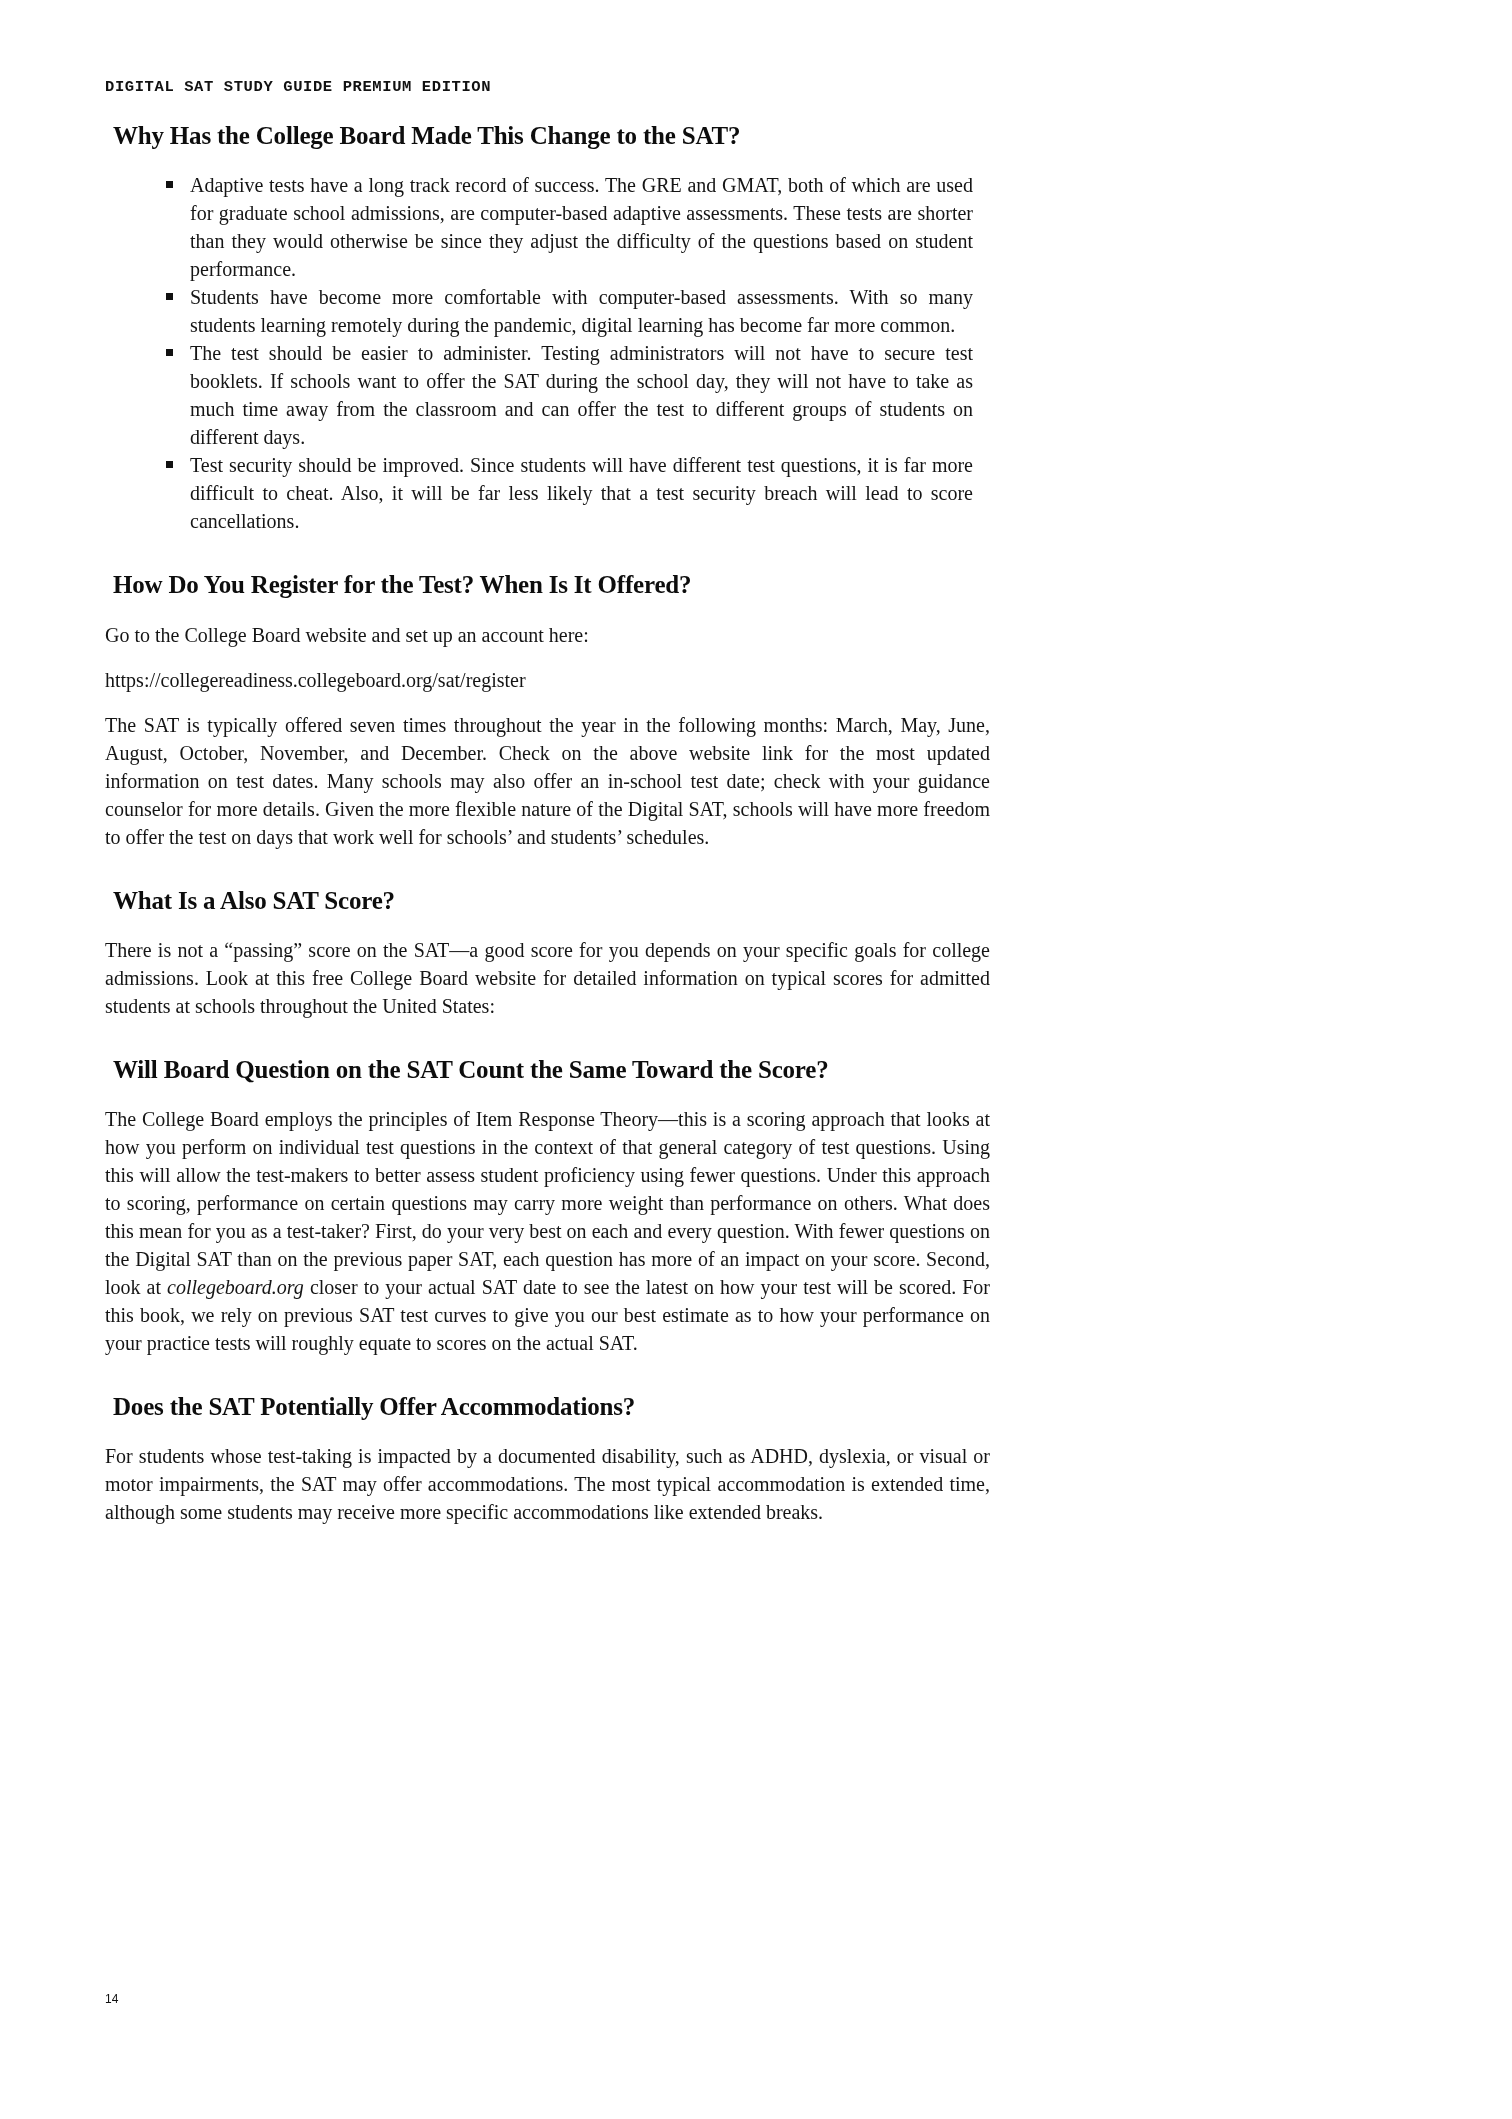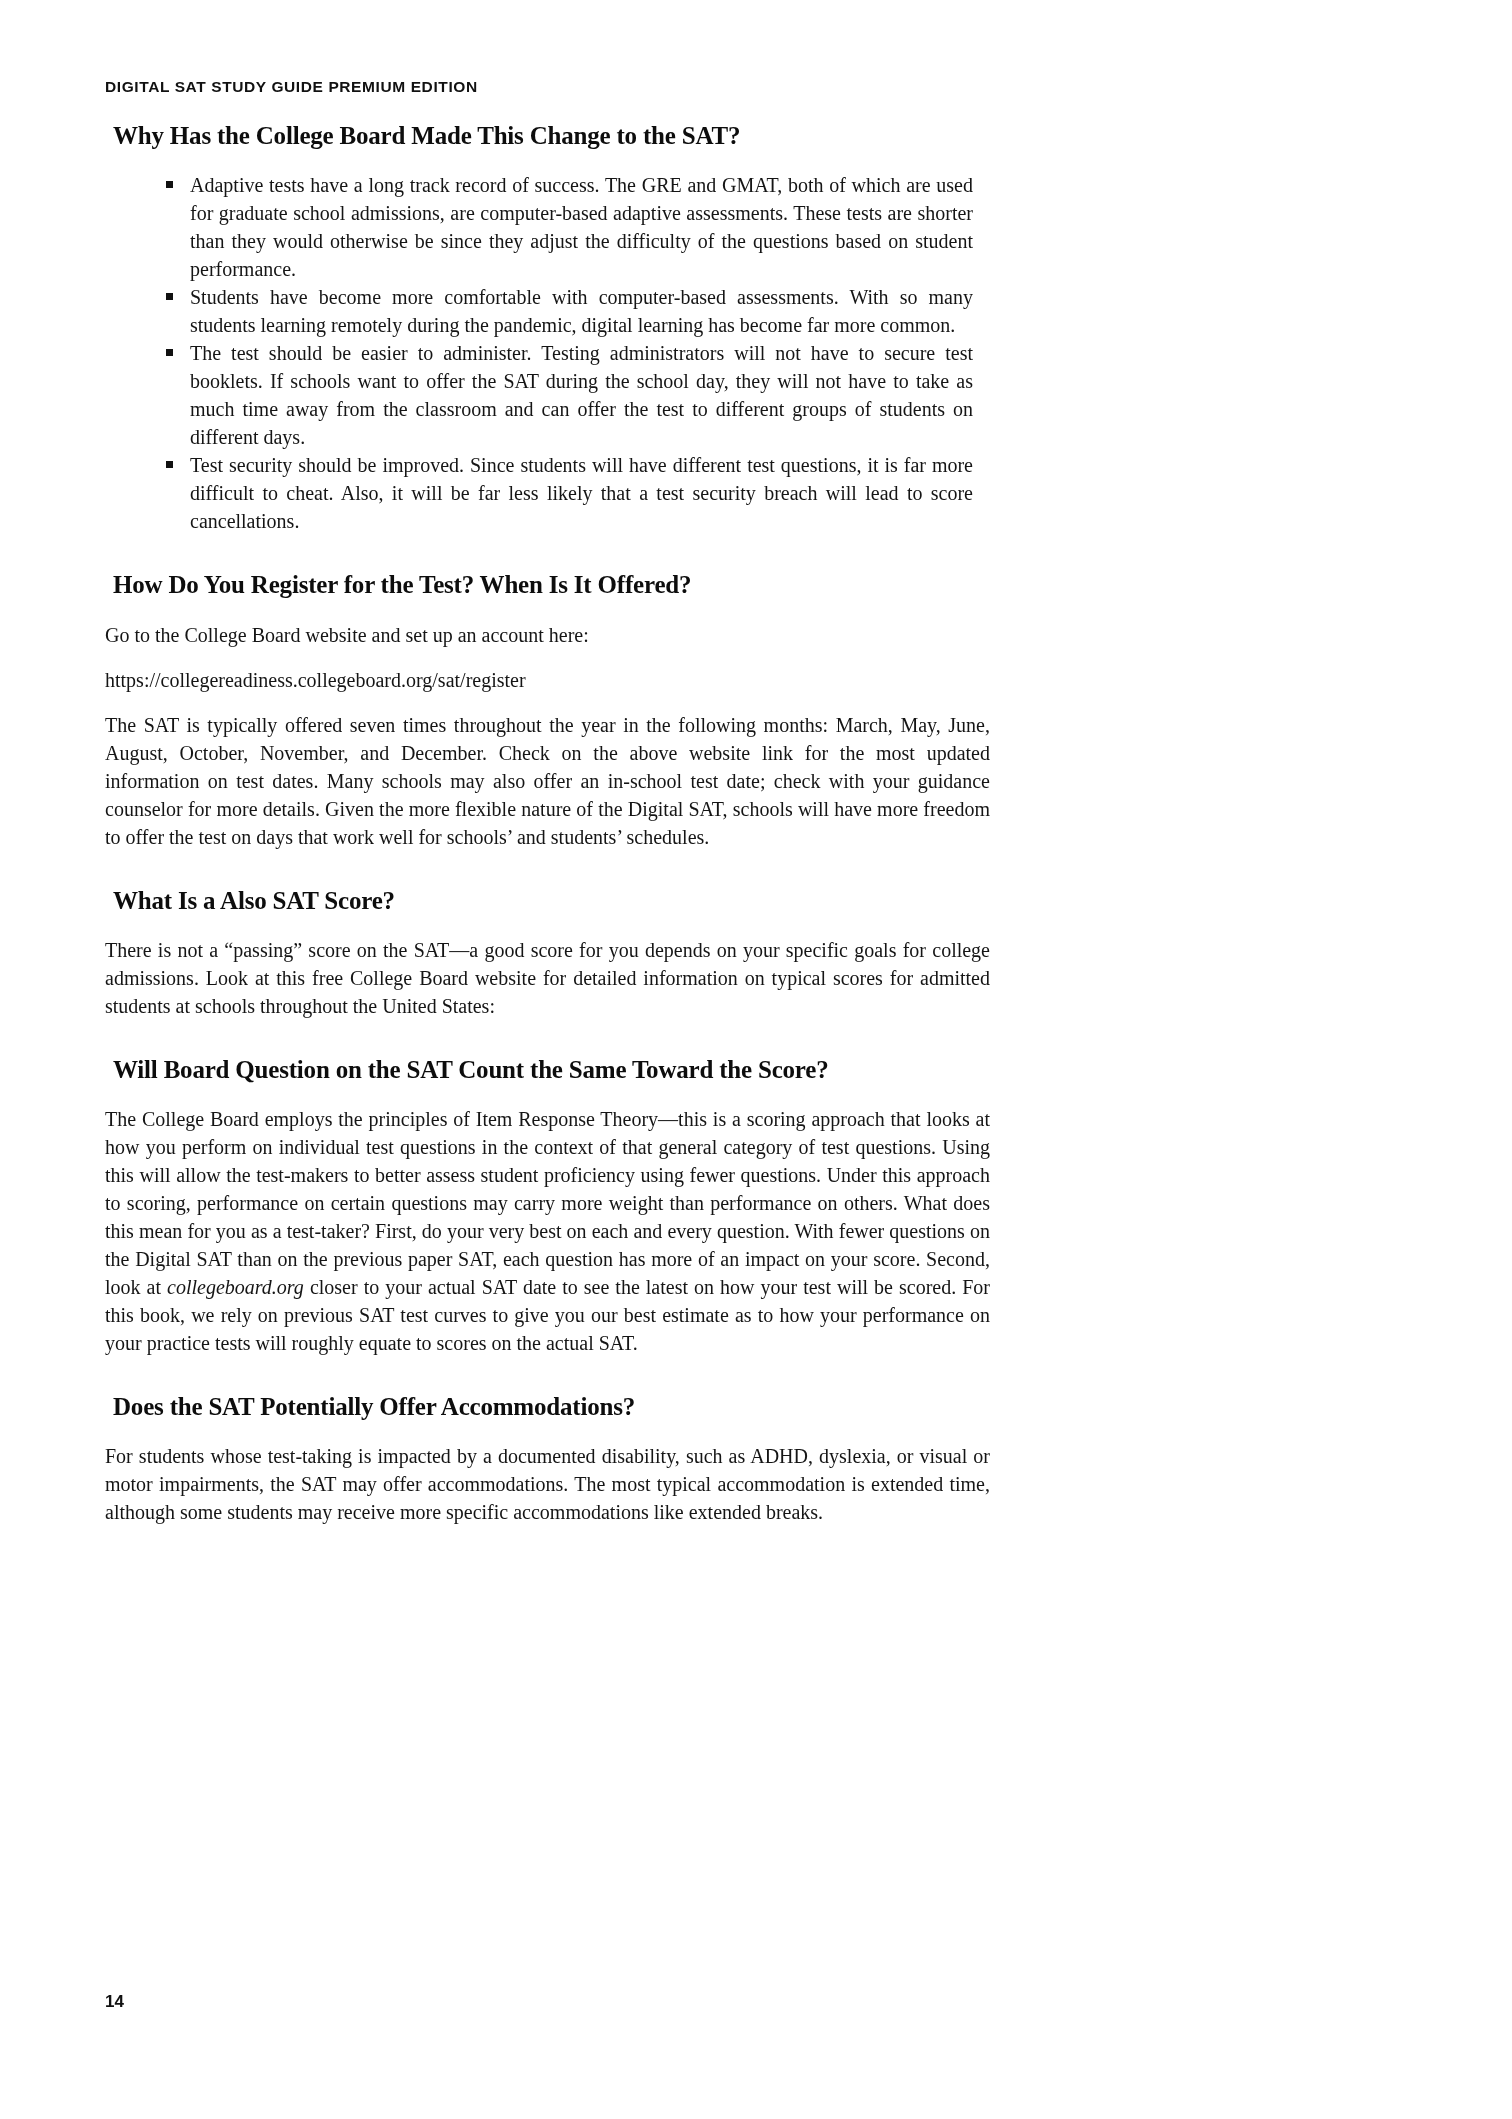--- a/index.html
+++ b/index.html
@@ -12,21 +12,21 @@
     font-family: "Liberation Serif", serif;
     color: #151515;
   }
   .page {
     position: absolute;
     left: 105px;
     top: 78px;
     width: 885px;
   }
   .running-head {
-    font-family: Liberation Sans, sans-serif;
+    font-family: Liberation Mono, monospace;
     font-weight: 700;
     font-size: 15.5px;
     letter-spacing: 0.6px;
     color: #111;
     margin: 0 0 6px 0;
   }
   .heading {
     font-family: Liberation Serif, serif;
     font-weight: 700;
     font-size: 25px;
@@ -60,22 +60,22 @@
     width: 7px;
     height: 7px;
     background: #111;
   }
   .inline-italic { font-style: italic; }
   .page-number {
     position: absolute;
     left: 105px;
     top: 1992px;
     font-family: "Liberation Sans", sans-serif;
-    font-weight: 700;
-    font-size: 17px;
+    font-weight: 400;
+    font-size: 12px;
     color: #111;
   }
 </style>
 </head>
 <body>
 
 <div class="page">
 
   <div class="running-head">DIGITAL SAT STUDY GUIDE PREMIUM EDITION</div>
 

